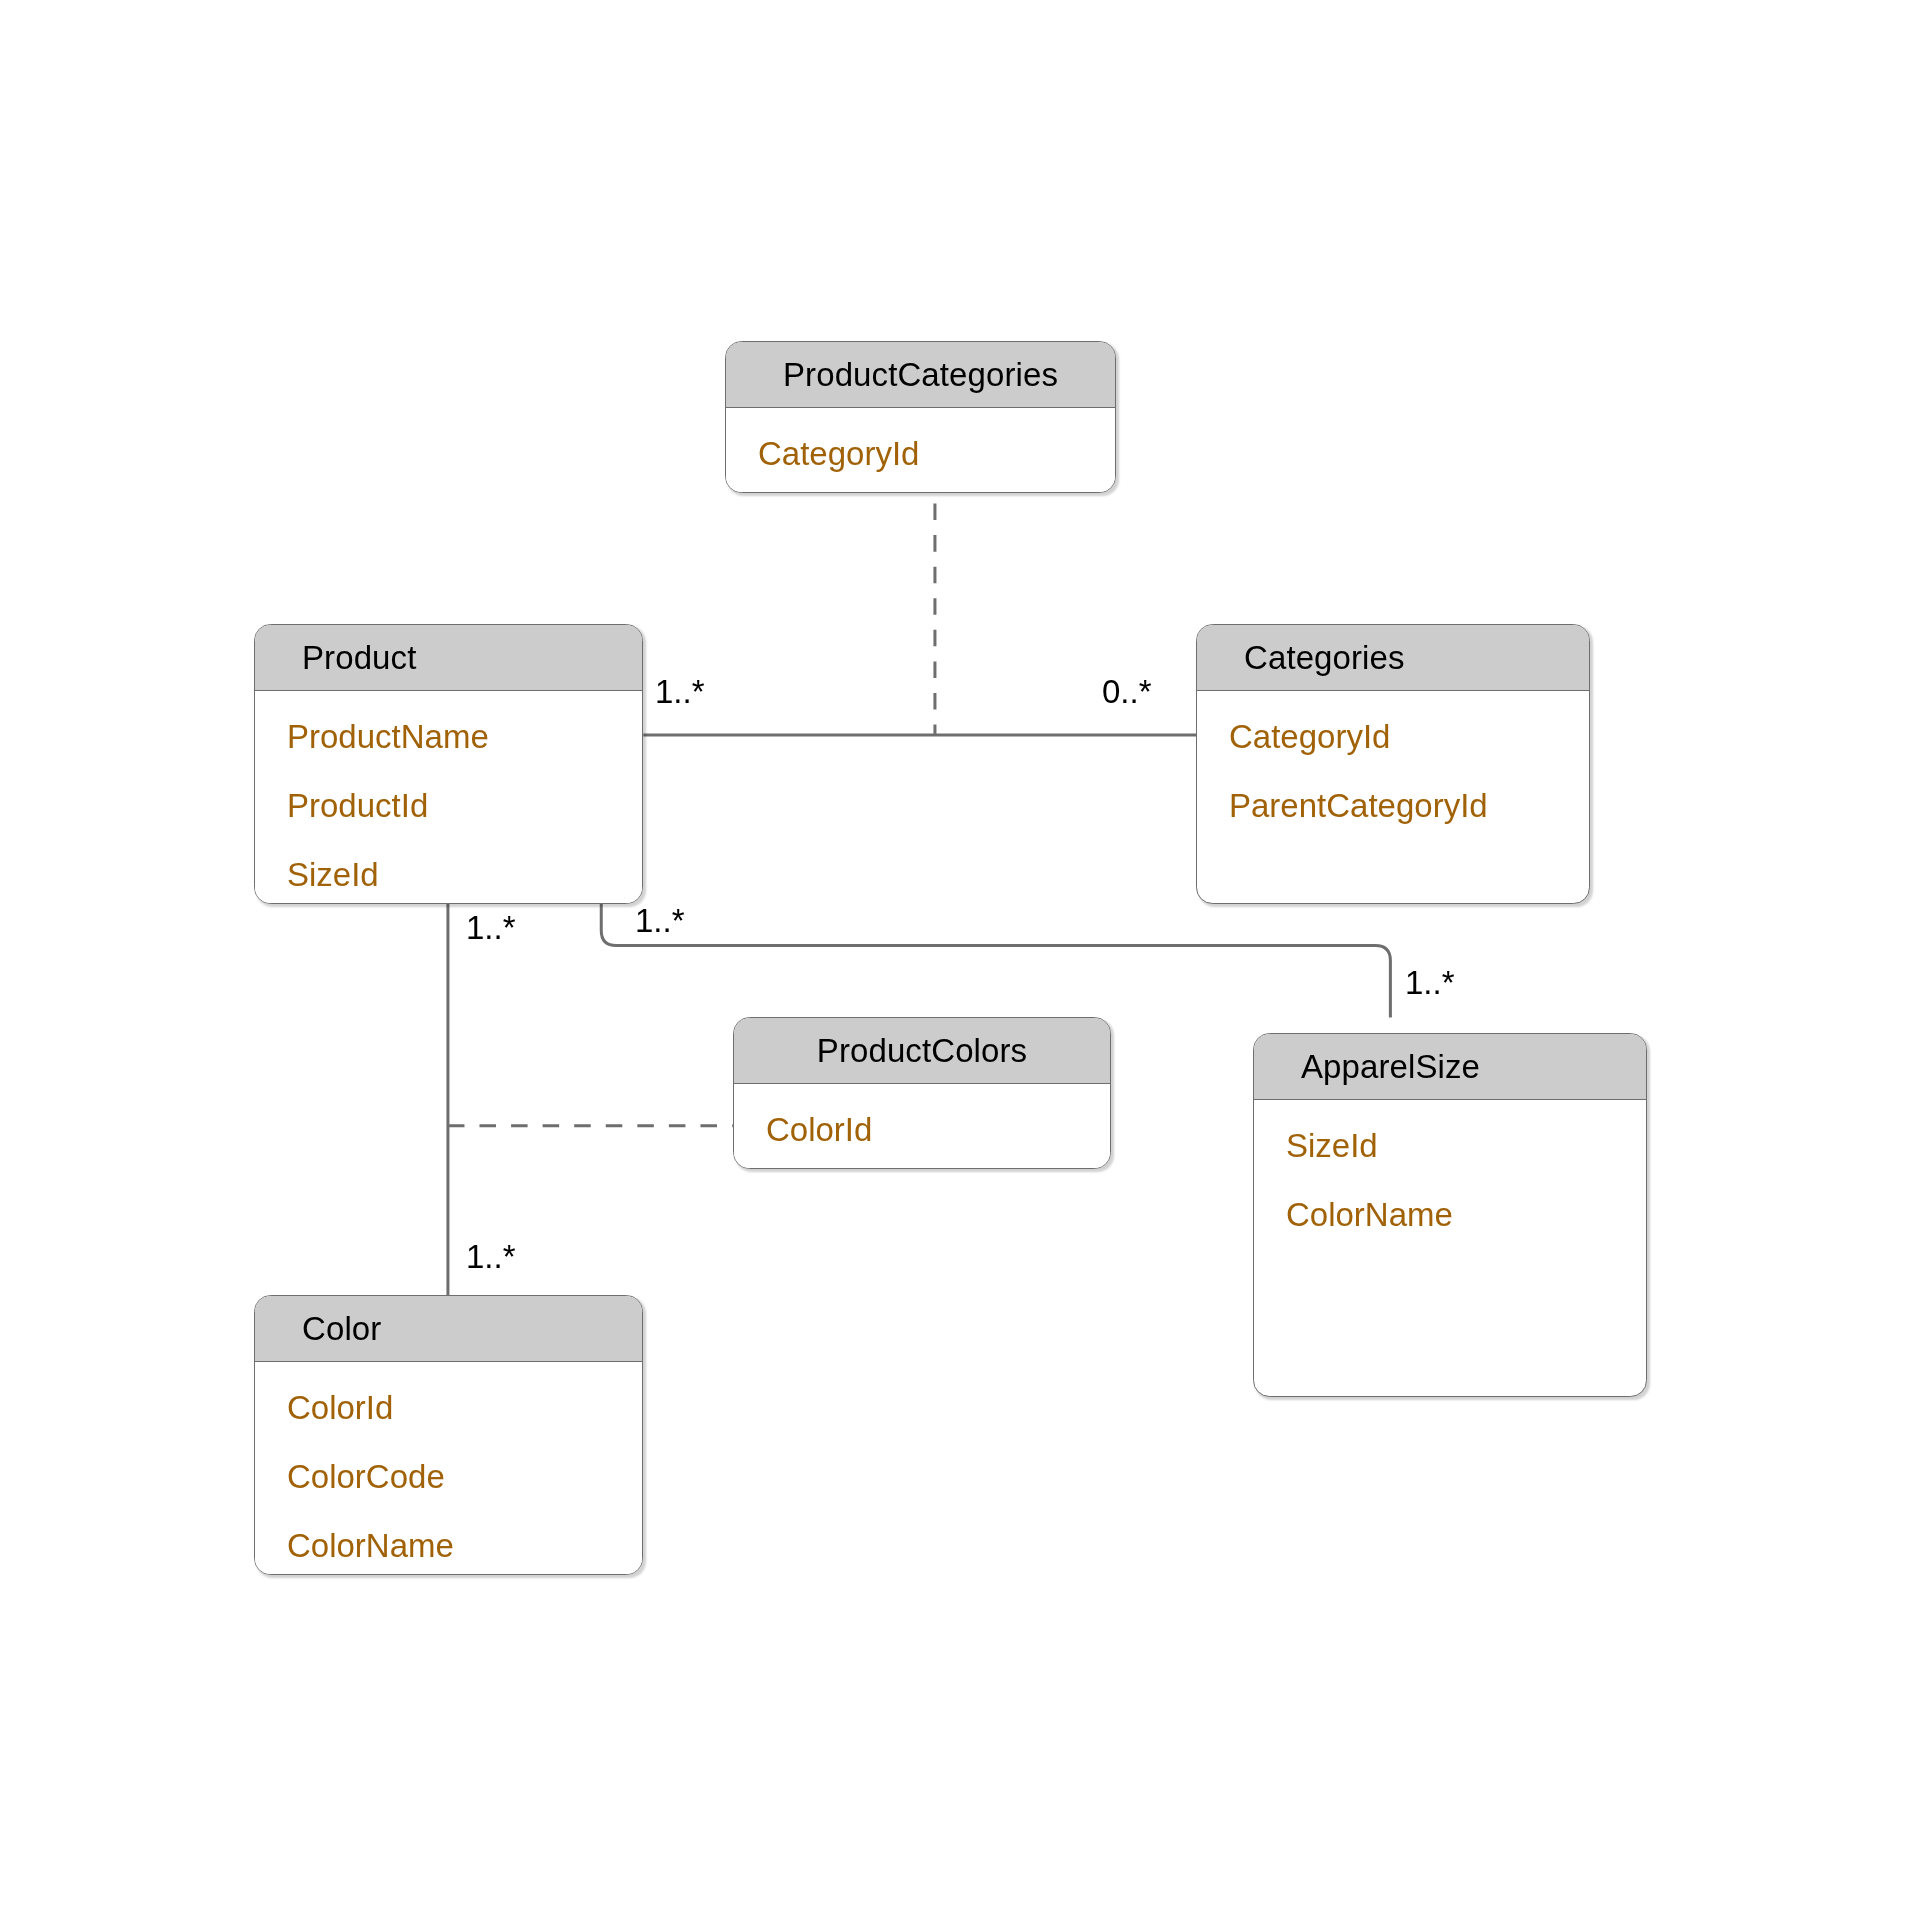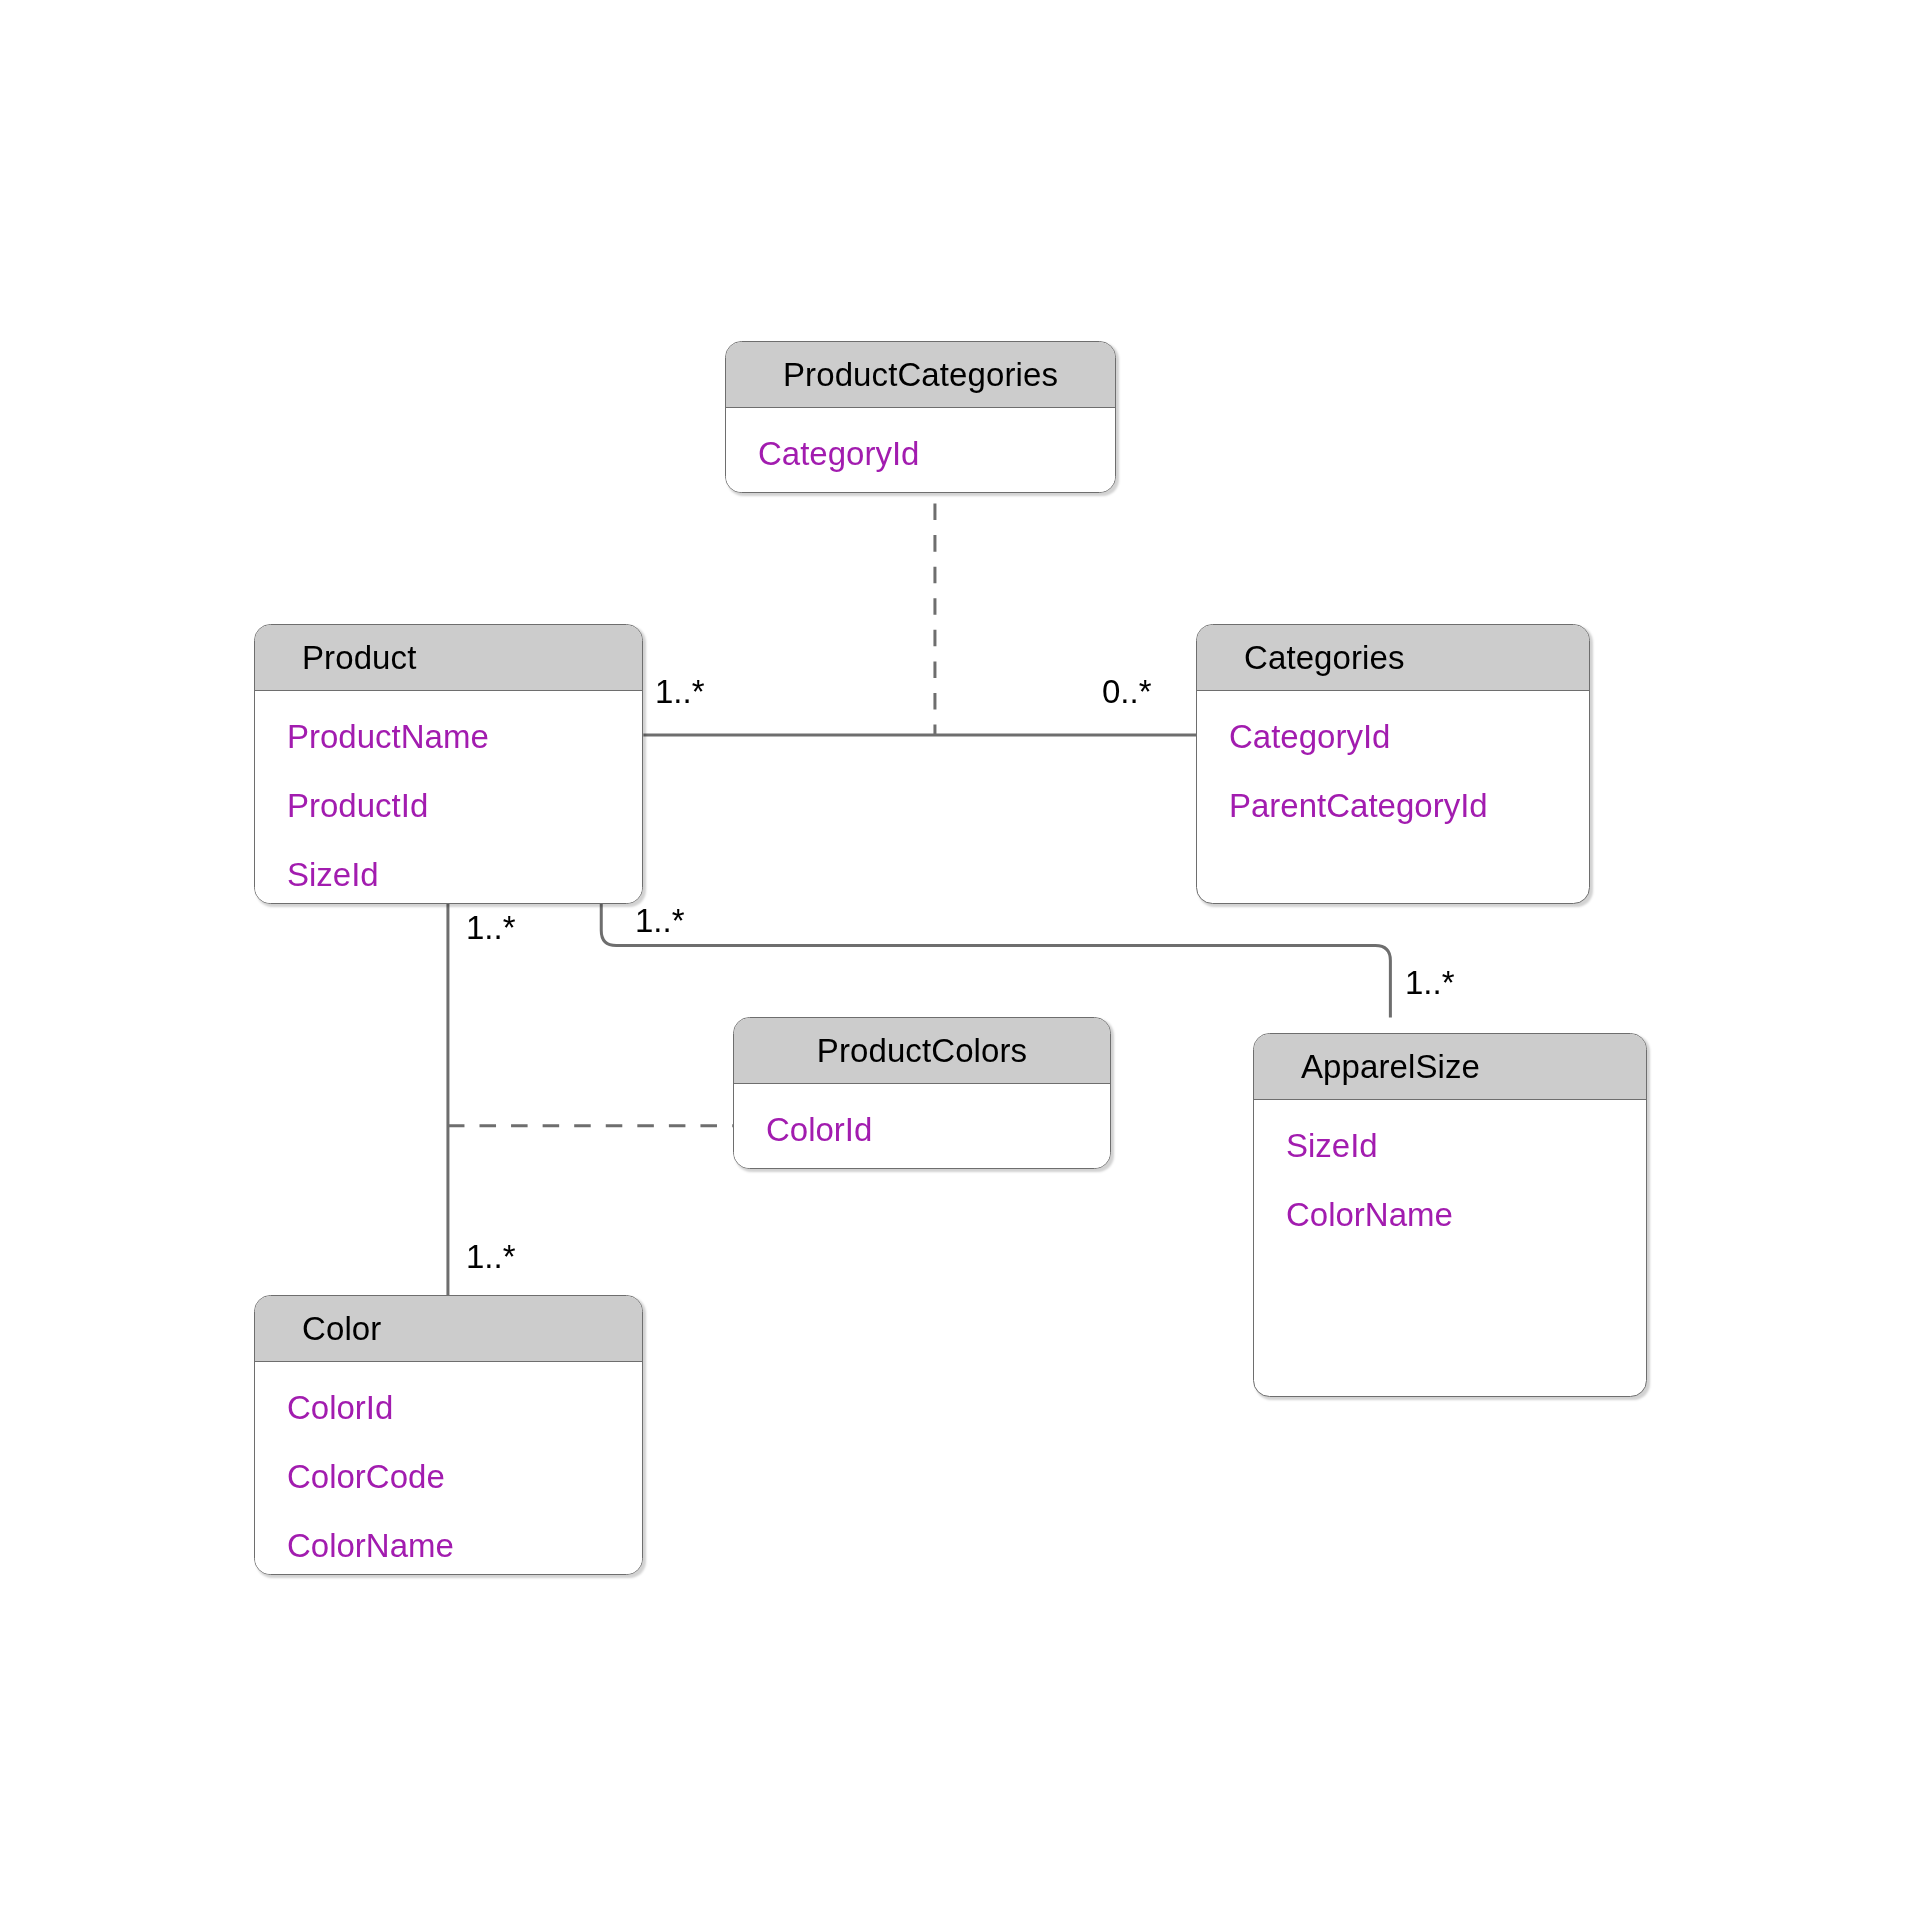--- a/index.html
+++ b/index.html
@@ -51,21 +51,21 @@
     justify-content: center;
     padding-left: 0;
   }
   .entity-body {
     box-sizing: border-box;
     padding: 10.5px 0 12px 0;
     background: #ffffff;
   }
   .attr {
     font-size: 33px;
-    color: #a21caf;
+    color: #a16207;
     padding: 0 0 0 32px;
     line-height: 69px;
     height: 69px;
     white-space: nowrap;
   }
   .mult {
     position: absolute;
     font-size: 33px;
     color: #000000;
     white-space: nowrap;

